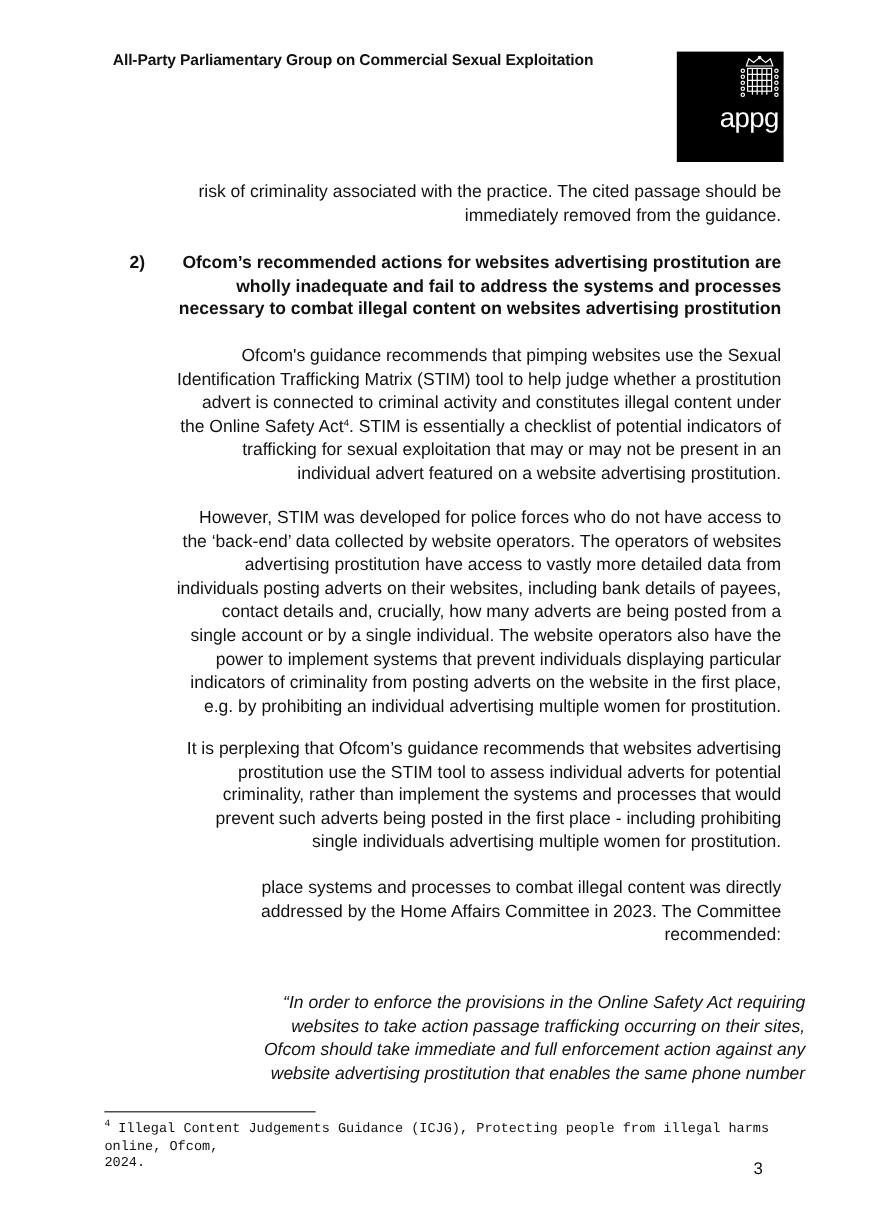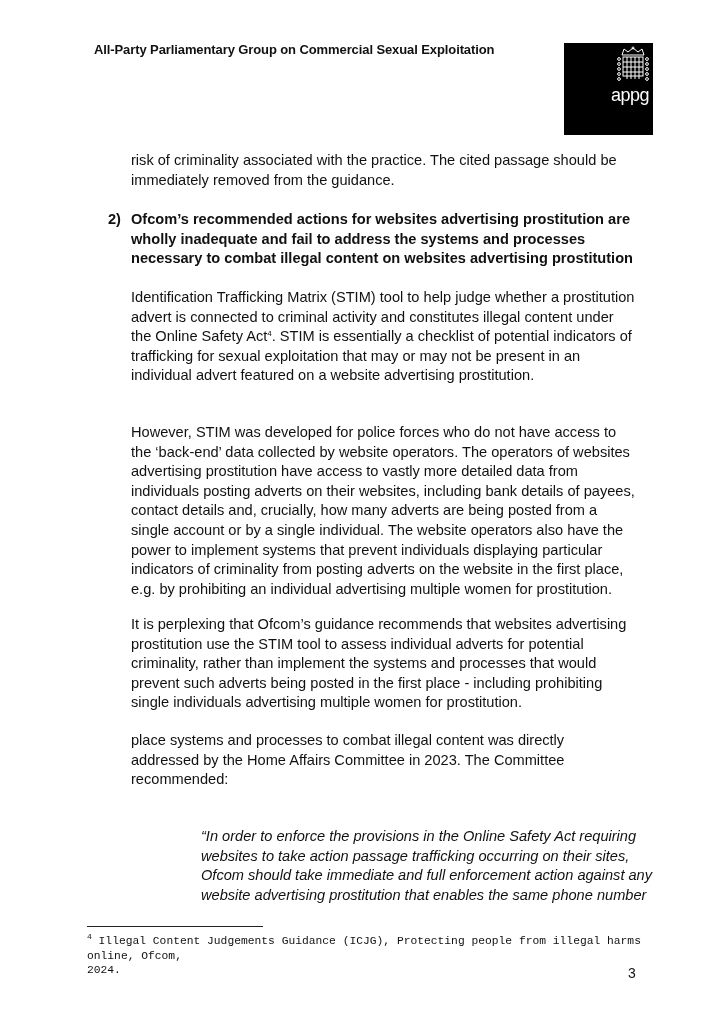--- a/index.html
+++ b/index.html
@@ -1,22 +1,22 @@
 <!DOCTYPE html>
 <html><head>
 <meta charset="utf-8">
 <style>
   html, body { margin: 0; padding: 0; background: #ffffff; }
   body { width: 724px; height: 1024px; position: relative; overflow: hidden;
          font-family: "Liberation Sans", sans-serif; color: #111111; }
   .header-title { position: absolute; left: 94px; top: 42px; font-size: 13px; font-weight: bold; letter-spacing: -0.1px; }
   .logo { position: absolute; left: 564px; top: 43px; width: 89px; height: 92px; background: #000; }
   .logo svg { position: absolute; left: 52px; top: 3px; }
-  .logo .logo-text { position: absolute; right: 4px; top: 42px; color: #fff; font-size: 18px; letter-spacing: -0.5px; }
-  .p { position: absolute; left: 131px; width: 520px; font-size: 14.6px; line-height: 19.6px; }
+  .logo .logo-text { position: absolute; right: 4px; top: 42px; color: #fff; font-size: 23px; letter-spacing: -0.5px; }
+  .p { position: absolute; left: 131px; width: 520px; font-size: 14.6px; line-height: 19.6px; text-align: right; }
   .p .line { display: block; white-space: nowrap; }
   .heading-num { position: absolute; left: 108px; top: 210px; font-size: 14.6px; font-weight: bold; line-height: 19.6px; }
   .heading { font-weight: bold; }
   .quote { left: 175px; width: 470px; font-style: italic; margin-left: 26px; }
   sup { font-size: 8px; vertical-align: 5px; line-height: 0; }
   .fn-rule { position: absolute; left: 87px; top: 926px; width: 176px; height: 1px; background: #222; }
   .footnote { position: absolute; left: 87px; top: 934px; width: 560px; font-size: 11.3px; line-height: 14.5px; font-family: Liberation Mono, monospace; }
   .page-num { position: absolute; left: 628px; top: 965px; font-size: 14px; }
 </style>
 </head>
@@ -58,20 +58,21 @@
 </div>
 
 <div class="heading-num">2)</div>
 <div class="p heading" style="top:210px">
   <span class="line">Ofcom’s recommended actions for websites advertising prostitution are</span>
   <span class="line">wholly inadequate and fail to address the systems and processes</span>
   <span class="line">necessary to combat illegal content on websites advertising prostitution</span>
 </div>
 
 <div class="p" style="top:288px">
+  <span class="line">Ofcom's guidance recommends that pimping websites use the Sexual</span>
   <span class="line">Identification Trafficking Matrix (STIM) tool to help judge whether a prostitution</span>
   <span class="line">advert is connected to criminal activity and constitutes illegal content under</span>
   <span class="line"><span>the Online Safety Act</span><sup>4</sup><span>. STIM is essentially a checklist of potential indicators of</span></span>
   <span class="line">trafficking for sexual exploitation that may or may not be present in an</span>
   <span class="line">individual advert featured on a website advertising prostitution.</span>
 </div>
 
 <div class="p" style="top:423px">
   <span class="line">However, STIM was developed for police forces who do not have access to</span>
   <span class="line">the ‘back-end’ data collected by website operators. The operators of websites</span>

